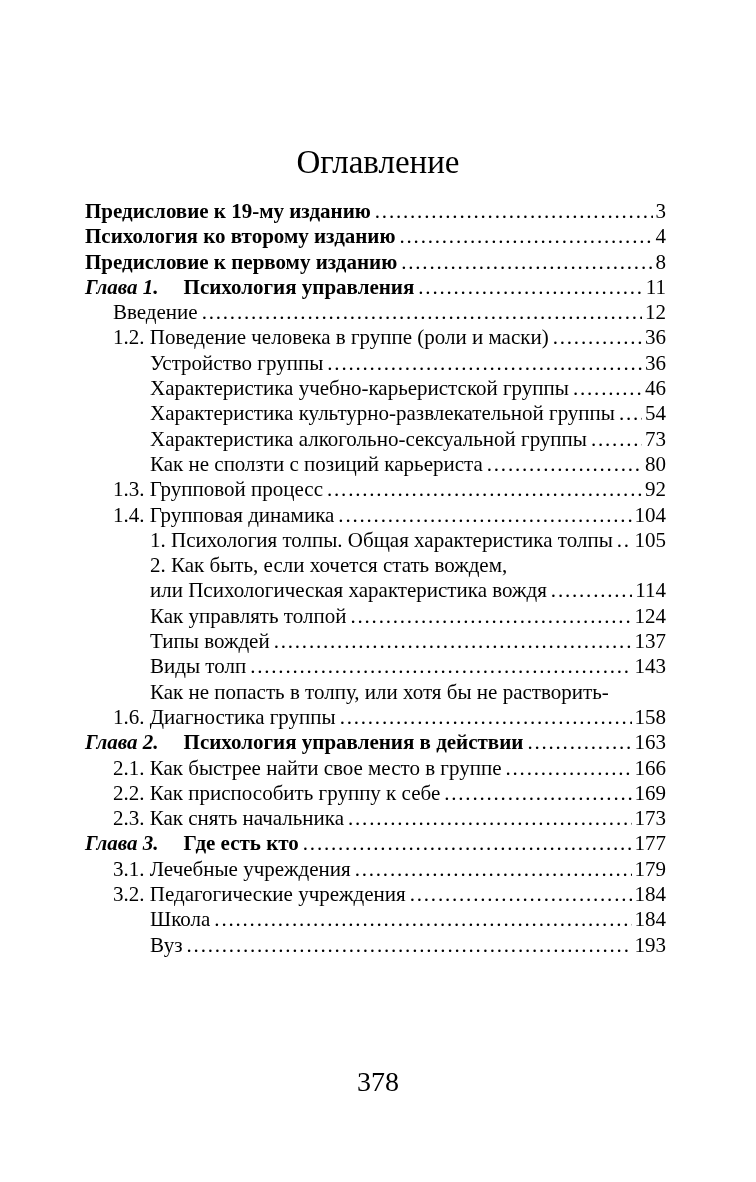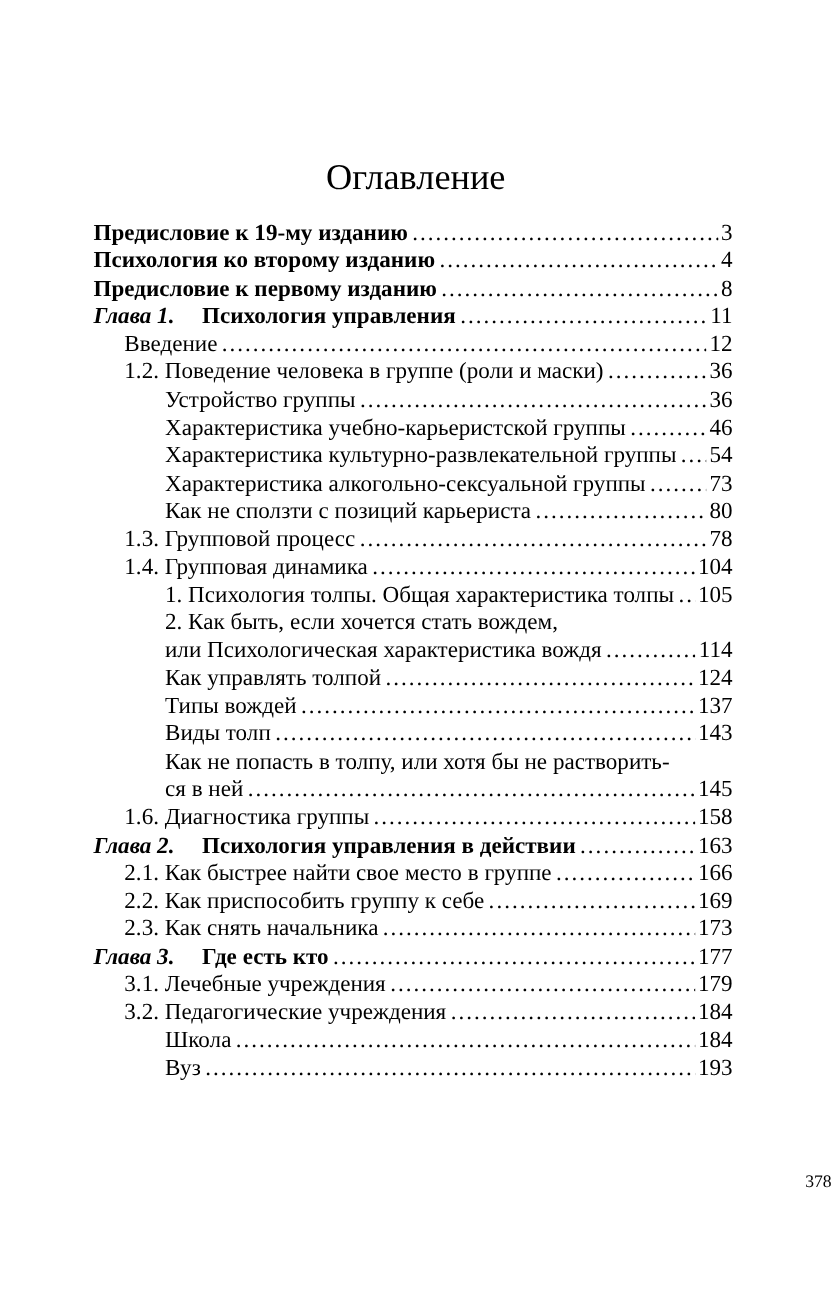--- a/index.html
+++ b/index.html
@@ -46,22 +46,22 @@
   }
   .dots::after {
     content: "..........................................................................................................................";
     letter-spacing: 1.8px;
   }
   .page-num { flex: 0 0 auto; }
   .footer-page {
     position: absolute;
     top: 1066px; left: 0;
     width: 100%;
-    text-align: right;
-    font-size: 16px;
+    text-align: center;
+    font-size: 28px;
   }
 </style>
 </head>
 <body>
 
 <div class="page-title">Оглавление</div>
 
 <div class="toc">
     <div class="row ind-0 preface">
       <span class="label">Предисловие к 19-му изданию</span>
@@ -114,21 +114,21 @@
       <span class="page-num">73</span>
     </div>
     <div class="row ind-2 normal">
       <span class="label">Как не сползти с позиций карьериста</span>
       <span class="dots"></span>
       <span class="page-num">80</span>
     </div>
     <div class="row ind-1 normal">
       <span class="label">1.3. Групповой процесс</span>
       <span class="dots"></span>
-      <span class="page-num">78</span>
+      <span class="page-num">92</span>
     </div>
     <div class="row ind-1 normal">
       <span class="label">1.4. Групповая динамика</span>
       <span class="dots"></span>
       <span class="page-num">104</span>
     </div>
     <div class="row ind-2 normal">
       <span class="label">1. Психология толпы. Общая характеристика толпы</span>
       <span class="dots"></span>
       <span class="page-num">105</span>
@@ -151,25 +151,20 @@
       <span class="dots"></span>
       <span class="page-num">137</span>
     </div>
     <div class="row ind-2 normal">
       <span class="label">Виды толп</span>
       <span class="dots"></span>
       <span class="page-num">143</span>
     </div>
     <div class="row ind-2 normal">
       <span class="label">Как не попасть в толпу, или хотя бы не растворить-</span>
-    </div>
-    <div class="row ind-2 normal">
-      <span class="label">ся в ней</span>
-      <span class="dots"></span>
-      <span class="page-num">145</span>
     </div>
     <div class="row ind-1 normal">
       <span class="label">1.6. Диагностика группы</span>
       <span class="dots"></span>
       <span class="page-num">158</span>
     </div>
     <div class="row ind-0 chapter">
       <span class="label"><span class="prefix">Глава 2.</span><span class="chapter-text">Психология управления в действии</span></span>
       <span class="dots"></span>
       <span class="page-num">163</span>

